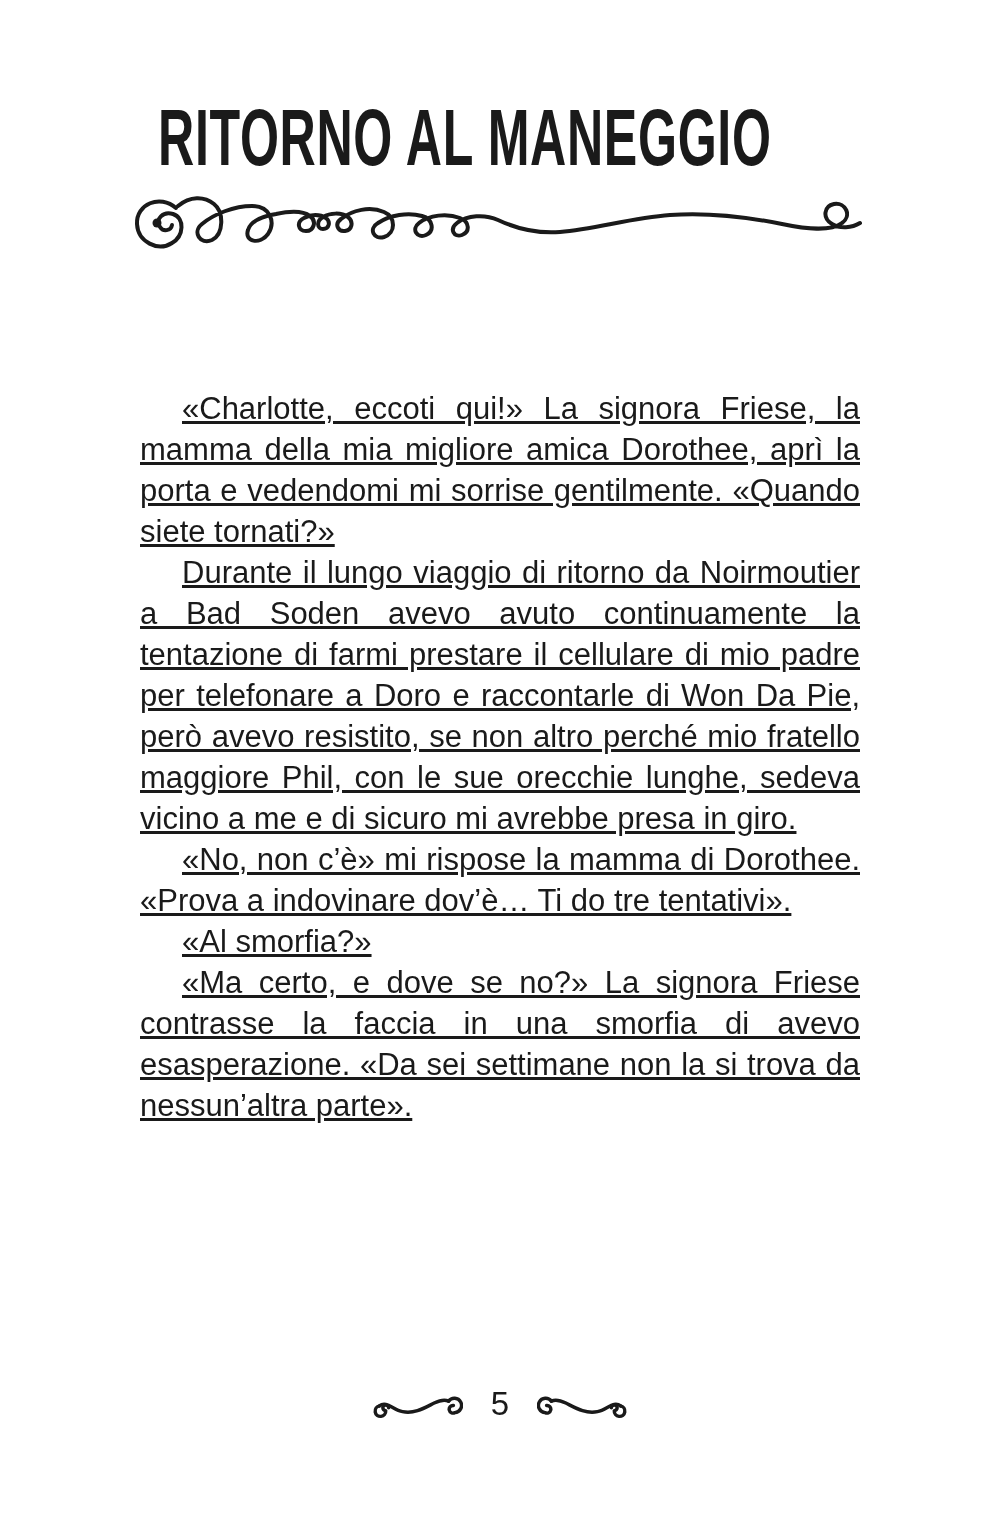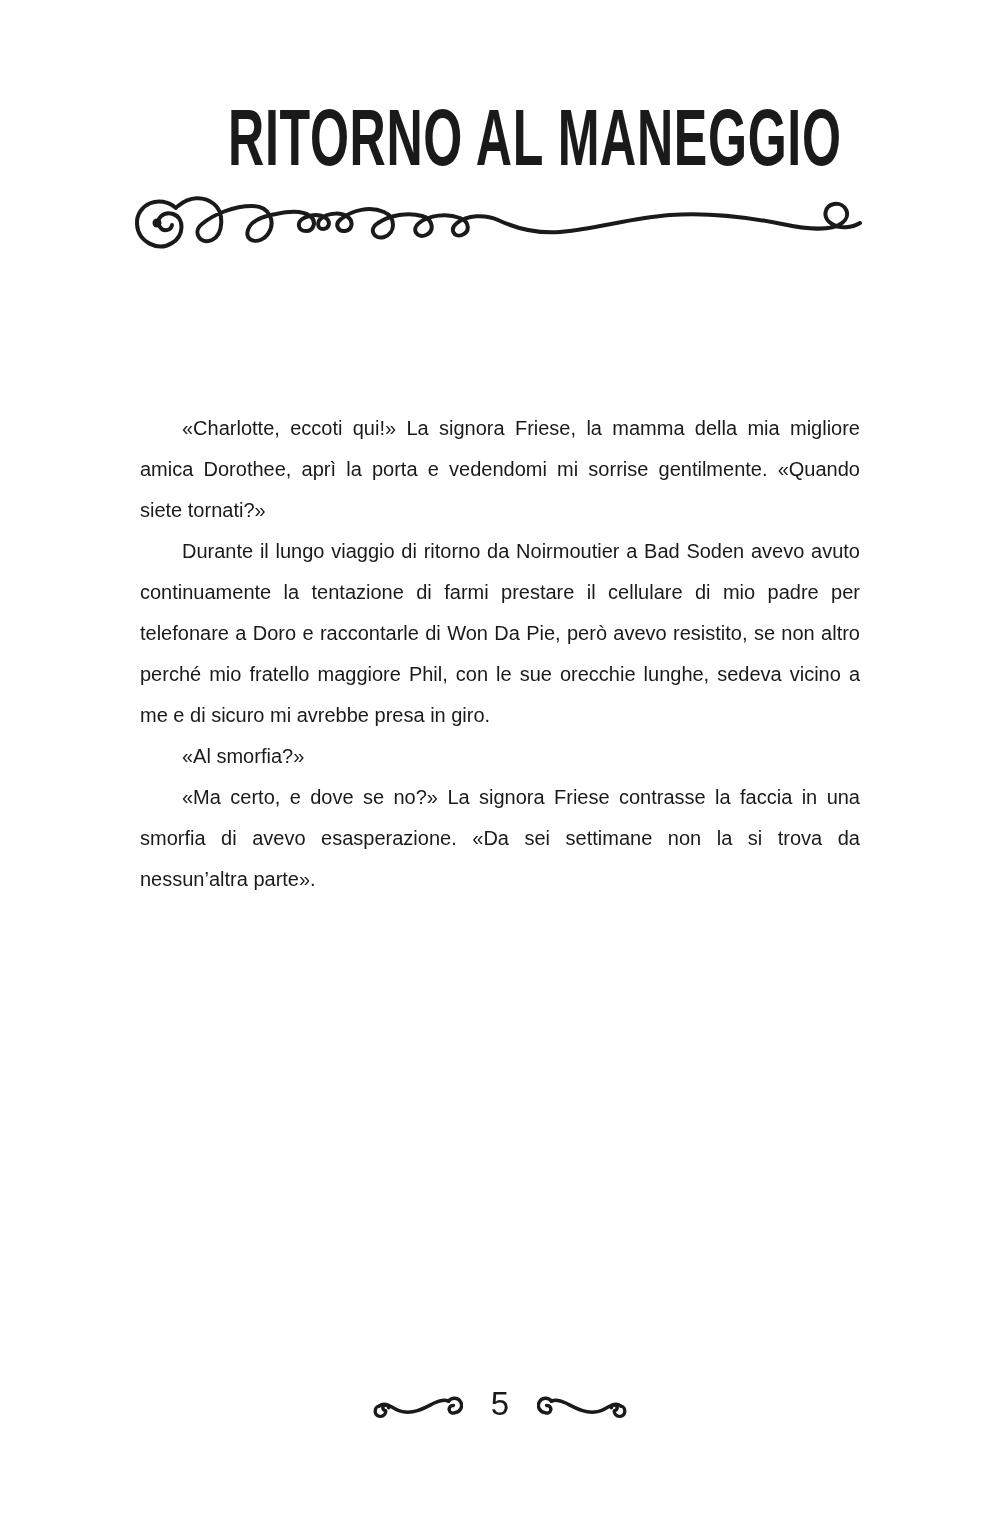--- a/index.html
+++ b/index.html
@@ -17,21 +17,21 @@
     color: var(--ink);
     overflow: hidden;
   }
 
   
   .chapter-header {
     position: absolute;
     top: 96px;
     left: 0;
     width: 100%;
-    text-align: right;
+    text-align: left;
   }
   .chapter-title {
     display: inline-block;
     font-size: 76px;
     line-height: 80px;
     font-weight: 700;
     letter-spacing: 1px;
     white-space: nowrap;
     transform: scale(0.66, 1.04);
     transform-origin: center top;
@@ -51,27 +51,28 @@
     stroke: var(--ink);
     stroke-linecap: round;
     stroke-linejoin: round;
   }
   .squiggle path { stroke-width: 4; }
   .squiggle .blob-dot { fill: var(--ink); stroke: none; }
 
   
   .body-text {
     position: absolute;
-    top: 408px;
+    top: 388px;
     left: 140px;
     width: 720px;
-    font-size: 20px;
+    font-size: 31px;
     line-height: 41px;
     text-align: justify;
     color: var(--ink);
+    text-decoration: underline;
   }
   .body-text p {
     margin: 0;
     text-indent: 42px;
   }
 
   
   .page-footer {
     position: absolute;
     top: 1384px;
@@ -120,20 +121,21 @@
              C244,48 238,37 248,31 C260,23 278,20 292,24 C303,27 305,39 296,43
              C287,47 281,37 289,31 C299,23 317,21 330,26 C340,30 340,40 332,43
              C324,46 319,37 327,31 C337,23 355,22 368,28 C385,36 404,42 430,40
              C466,37 500,26 540,23 C580,20 622,26 652,32 C676,37 700,40 712,31
              C722,24 716,10 704,12 C694,14 692,26 702,32 C710,37 722,36 730,31"></path>
   </svg>
 
   <main class="body-text">
     <p>«Charlotte, eccoti qui!» La signora Friese, la mamma della mia migliore amica Dorothee, aprì la porta e vedendomi mi sorrise gentilmente. «Quando siete tornati?»</p>
     <p>Durante il lungo viaggio di ritorno da Noirmoutier a Bad Soden avevo avuto continuamente la tentazione di farmi prestare il cellulare di mio padre per telefonare a Doro e raccontarle di Won Da Pie, però avevo resistito, se non altro perché mio fratello maggiore Phil, con le sue orecchie lunghe, sedeva vicino a me e di sicuro mi avrebbe presa in giro.</p>
+    <p>«No, non c’è» mi rispose la mamma di Dorothee. «Prova a indovinare dov’è… Ti do tre tentativi».</p>
     <p>«Al smorfia?»</p>
     <p>«Ma certo, e dove se no?» La signora Friese contrasse la faccia in una smorfia di avevo esasperazione. «Da sei settimane non la si trova da nessun’altra parte».</p>
   </main>
 
   <footer class="page-footer">
     <svg class="flourish" viewBox="0 0 100 40" aria-hidden="true">
       <path d="M13,22 a5.5,5.5 0 1,0 6.5,5 a3,3 0 1,1 3,-3"></path>
       <path d="M13,22 C20,16 27,26 37,28 C50,30.5 60,24 70,19 C76,16 81,15 85,17"></path>
       <path d="M85,17 a7.5,7.5 0 1,1 6.5,12 a4,4 0 1,1 -1.5,-7.5"></path>
     </svg>

